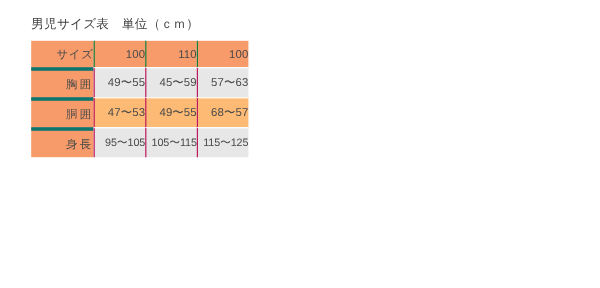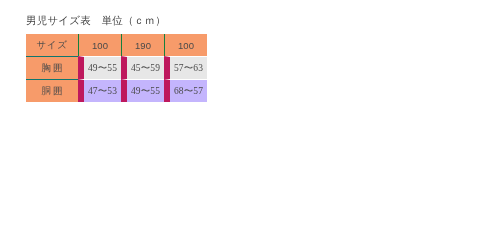--- a/index.html
+++ b/index.html
@@ -44,21 +44,21 @@
 
   .size-table col.c-label { width: 52px; }
   .size-table col.c-data  { width: 43px; }
 
   .size-table th,
   .size-table td {
     padding: 0;
     height: 22px;
     font-size: 9.5px;
     font-weight: normal;
-    text-align: center;
+    text-align: right;
     vertical-align: middle;
     color: #4a4a4a;
     white-space: nowrap;
     letter-spacing: 0.1px;
   }
 
   
   .size-table thead th {
     background: #f79b6a;
     color: #4a4a4a;
@@ -69,32 +69,31 @@
   .size-table thead th.hdr-size {
     border-left: 1px solid #15803d;
   }
 
   
   .size-table tbody th.row-label {
     background: #f79b6a;
     color: #4a4a4a;
     letter-spacing: 2px;
     text-indent: 2px;
-    border-top: 1px solid #0f766e;
+    border-top: 3px solid #0f766e;
   }
 
   .size-table tbody td.val {
     border-top: 1px solid #ffffff;
-    border-left: 6px solid #be185d;
-    font-family: Liberation Serif, serif;
+    border-left: 1px solid #be185d;
   }
 
   
   .size-table tbody tr.shade td.val { background: #e7e7e7; }
-  .size-table tbody tr.plain td.val { background: #c4b5fd; }
+  .size-table tbody tr.plain td.val { background: #fdba74; }
 
   .size-table tbody tr.tight td.val {
     font-size: 9px;
     letter-spacing: -0.1px;
   }
 </style>
 </head>
 <body>
 
 <div class="page">
@@ -105,33 +104,39 @@
     <colgroup>
       <col class="c-label">
       <col class="c-data">
       <col class="c-data">
       <col class="c-data">
     </colgroup>
     <thead>
       <tr>
         <th class="hdr-label">サイズ</th>
         <th class="hdr-size">100</th>
-        <th class="hdr-size">190</th>
+        <th class="hdr-size">110</th>
         <th class="hdr-size">100</th>
       </tr>
     </thead>
     <tbody>
       <tr class="shade">
         <th class="row-label">胸囲</th>
         <td class="val">49〜55</td>
         <td class="val">45〜59</td>
         <td class="val">57〜63</td>
       </tr>
       <tr class="plain">
         <th class="row-label">胴囲</th>
         <td class="val">47〜53</td>
         <td class="val">49〜55</td>
         <td class="val">68〜57</td>
       </tr>
+      <tr class="shade tight">
+        <th class="row-label">身長</th>
+        <td class="val">95〜105</td>
+        <td class="val">105〜115</td>
+        <td class="val">115〜125</td>
+      </tr>
     </tbody>
   </table>
 
 </div>
 
 </body></html>

